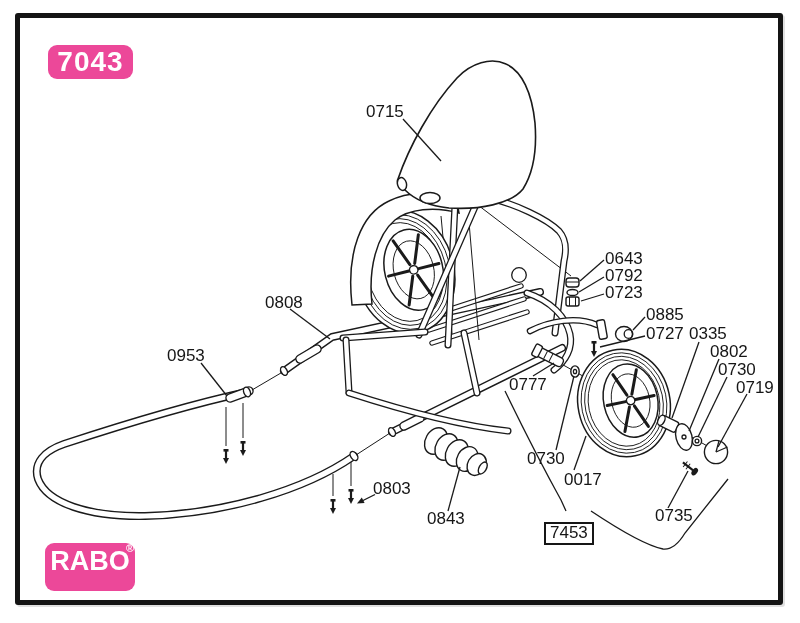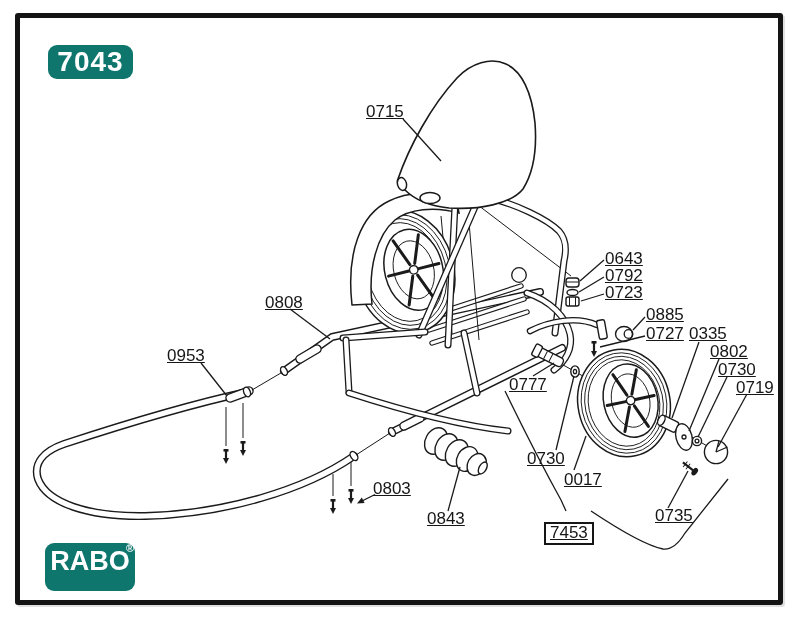--- a/index.html
+++ b/index.html
@@ -6,28 +6,28 @@
   body{
     width:800px;height:623px;position:relative;overflow:hidden;
     background:#ffffff;font-family:"Liberation Sans",sans-serif;
   }
   .frame-border{
     position:absolute;left:15px;top:13px;width:758px;height:582px;
     border:5px solid #141414;border-radius:3px;
     box-shadow:2px 2px 0 rgba(0,0,0,0.12);
   }
   .badge{
-    position:absolute;background:#0f766e;color:#fff;font-weight:bold;
+    position:absolute;background:#ec4899;color:#fff;font-weight:bold;
     text-align:center;border-radius:9px;
   }
   #badge-model{left:48px;top:45px;width:85px;height:34px;font-size:28px;line-height:34px;letter-spacing:1px;}
   #badge-brand{left:45px;top:543px;width:90px;height:48px;font-size:27px;line-height:36px;}
   #badge-brand .reg{position:absolute;top:0px;right:1px;font-size:11px;line-height:11px;font-weight:bold;}
   .plabel{
-    position:absolute;font-size:17px;color:#161616;white-space:nowrap;line-height:1.1;text-decoration:underline;
+    position:absolute;font-size:17px;color:#161616;white-space:nowrap;line-height:1.1;
   }
   .plabel.boxed{border:2px solid #161616;background:#fff;padding:0 4px;margin-top:9px;}
   svg.drawing{position:absolute;left:0;top:0;pointer-events:none;}
   
   .ln{stroke:#1a1a1a;fill:none;stroke-width:1.3px;}
   .thin{stroke:#1a1a1a;fill:none;stroke-width:1px;}
   .to{stroke:#1a1a1a;fill:none;stroke-width:8px;stroke-linecap:round;stroke-linejoin:round;}
   .ti{stroke:#ffffff;fill:none;stroke-width:5.2px;stroke-linecap:round;stroke-linejoin:round;}
   .so{stroke:#1a1a1a;fill:none;stroke-width:9.5px;stroke-linecap:round;}
   .si{stroke:#ffffff;fill:none;stroke-width:6.7px;stroke-linecap:round;}

